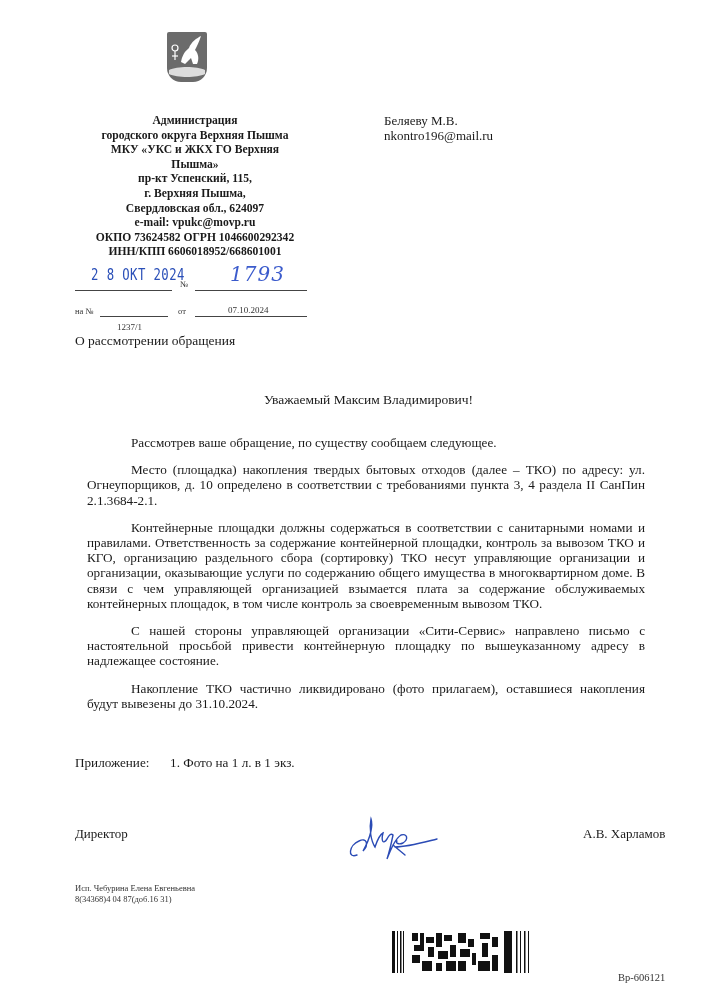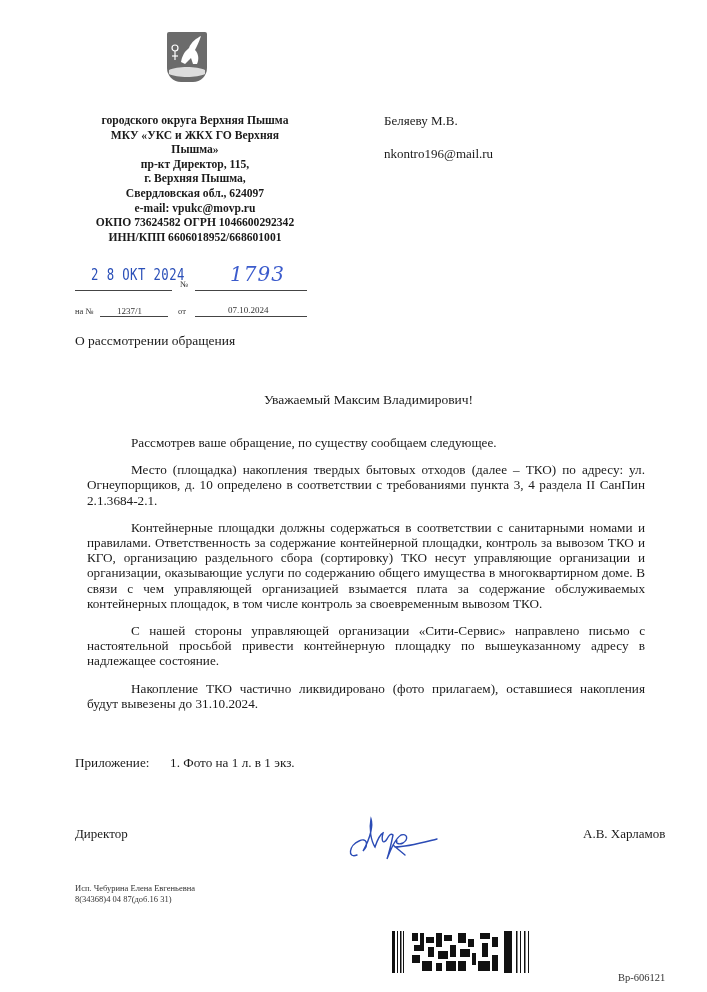--- a/index.html
+++ b/index.html
@@ -5,21 +5,21 @@
   html, body { margin:0; padding:0; background:#ffffff; }
   body { width:707px; height:992px; position:relative; overflow:hidden;
          font-family:"Liberation Serif", serif; color:#1a1a1a; }
   .abs { position:absolute; }
   .emblem { left:167px; top:32px; width:40px; height:50px; background:#6b6b6b;
             border-radius:2px 2px 14px 14px; }
   .emblem svg { display:block; }
   .org { left:70px; top:114px; width:250px; text-align:center; font-weight:bold;
          font-size:11.6px; line-height:14.6px; }
   .recipient { left:384px; top:113px; font-size:13px; line-height:15px; }
-  .recipient .email { margin-top:18px; }
+  .recipient .email { }
   .regline { position:absolute; font-size:13px; }
   .stamp-date { left:91px; top:266px; color:#2a4fb8; font-family:"DejaVu Sans Mono", monospace;
                 font-size:15px; letter-spacing:0.5px; transform:scaleX(0.82); transform-origin:left; }
   .stamp-num { left:230px; top:262px; color:#3b5bcc; font-family:"DejaVu Serif", serif;
                font-style:italic; font-size:20px; letter-spacing:1px;text-align:right; }
   .line { position:absolute; height:0; border-top:1px solid #444; }
   .small { font-size:8.5px; color:#333; }
   .small-num { font-size:9px; color:#333; }
   .subject { left:75px; top:333px; font-size:13.5px; }
   .greeting { left:0; width:707px; top:392px; text-align:center; font-size:13.5px; padding-left:30px; box-sizing:border-box; }
@@ -41,39 +41,40 @@
   <svg width="40" height="50" viewBox="0 0 40 50">
     <circle cx="8" cy="16" r="3" fill="none" stroke="#fff" stroke-width="1.2"></circle>
     <line x1="8" y1="19" x2="8" y2="28" stroke="#fff" stroke-width="1.2"></line>
     <line x1="5" y1="24" x2="11" y2="24" stroke="#fff" stroke-width="1.2"></line>
     <path d="M14 30 C16 20 20 18 22 16 C24 10 30 6 34 4 C32 10 30 14 28 18 C32 22 32 28 30 32 L26 32 L24 26 L18 32 Z" fill="#fff"></path>
     <path d="M2 38 C10 34 30 34 38 38 L38 42 C30 46 10 46 2 42 Z" fill="#ddd"></path>
   </svg>
 </div>
 
 <div class="abs org">
+  <div>Администрация</div>
   <div>городского округа Верхняя Пышма</div>
   <div>МКУ «УКС и ЖКХ ГО Верхняя</div>
   <div>Пышма»</div>
-  <div>пр-кт Директор, 115,</div>
+  <div>пр-кт Успенский, 115,</div>
   <div>г. Верхняя Пышма,</div>
   <div>Свердловская обл., 624097</div>
   <div>e-mail: vpukc@movp.ru</div>
   <div>ОКПО 73624582 ОГРН 1046600292342</div>
   <div>ИНН/КПП 6606018952/668601001</div>
 </div>
 
 <div class="abs regline stamp-date">2 8 ОКТ 2024</div>
 <div class="line" style="left:75px; top:290px; width:97px;"></div>
 <div class="abs small" style="left:180px; top:279px;">№</div>
 <div class="abs regline stamp-num">1793</div>
 <div class="line" style="left:195px; top:290px; width:112px;"></div>
 
 <div class="abs small" style="left:75px; top:306px;">на №</div>
-<div class="abs small-num" style="left:117px; top:306px;">1237/1</div>
+<div class="abs small-num" style="left:117px; top:322px;">1237/1</div>
 <div class="line" style="left:100px; top:316px; width:68px;"></div>
 <div class="abs small" style="left:178px; top:306px;">от</div>
 <div class="abs small-num" style="left:228px; top:305px;">07.10.2024</div>
 <div class="line" style="left:195px; top:316px; width:112px;"></div>
 
 <div class="abs recipient">
   <div>Беляеву М.В.</div>
   <div class="email">nkontro196@mail.ru</div>
 </div>
 

